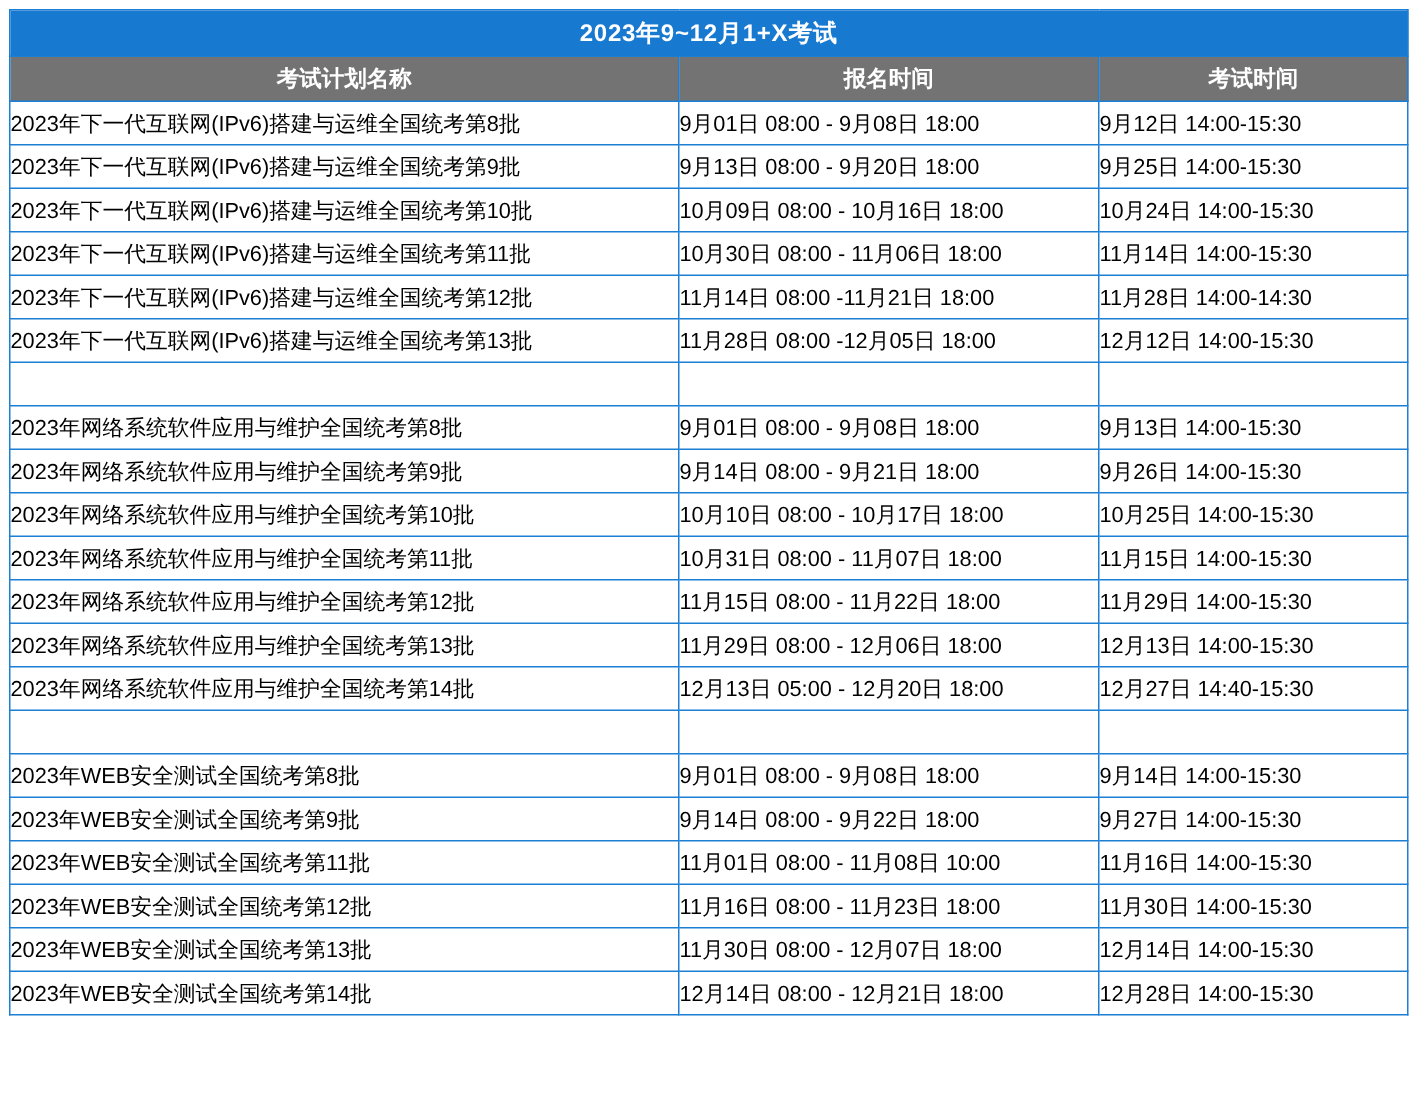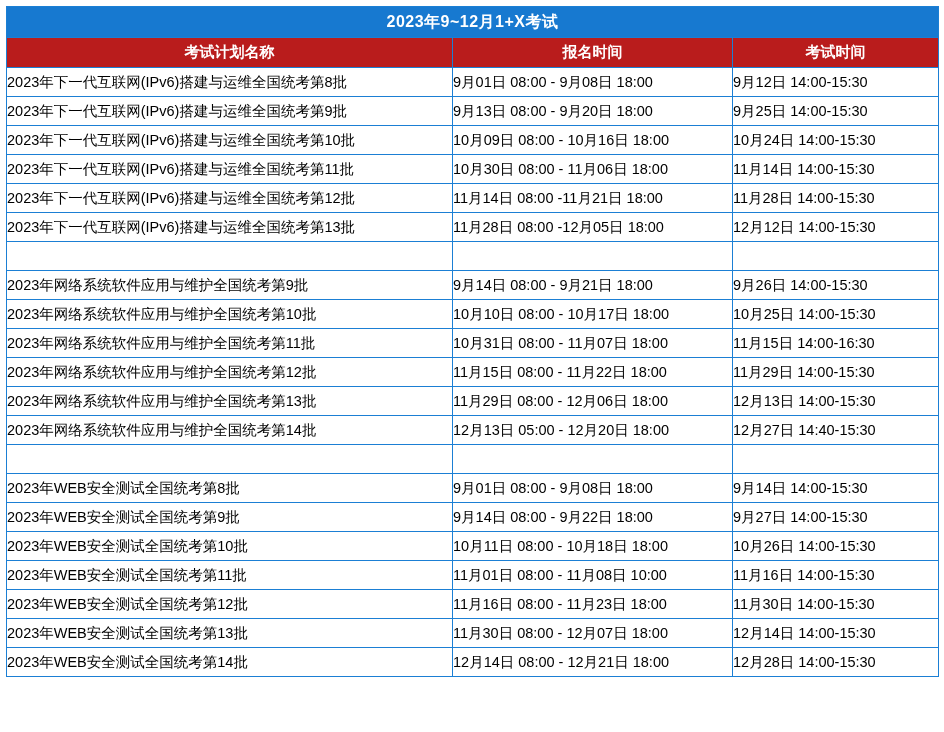--- a/index.html
+++ b/index.html
@@ -34,21 +34,21 @@
   .title-cell {
     background: #1779d0;
     color: #ffffff;
     font-size: 16px;
     font-weight: bold;
     text-align: center;
     height: 30px;
     letter-spacing: 0.5px;
   }
   .head-cell {
-    background: #b91c1c;
+    background: #737373;
     color: #ffffff;
     font-size: 15px;
     font-weight: bold;
     text-align: center;
     height: 29px;
   }
   .data-cell {
     font-size: 14.5px;
     color: #000000;
     height: 28px;
@@ -99,46 +99,51 @@
           <td class="data-cell">10月24日  14:00-15:30</td>
         </tr>
         <tr>
           <td class="data-cell">2023年下一代互联网(IPv6)搭建与运维全国统考第11批</td>
           <td class="data-cell">10月30日  08:00 - 11月06日 18:00</td>
           <td class="data-cell">11月14日  14:00-15:30</td>
         </tr>
         <tr>
           <td class="data-cell">2023年下一代互联网(IPv6)搭建与运维全国统考第12批</td>
           <td class="data-cell">11月14日  08:00 -11月21日  18:00</td>
-          <td class="data-cell">11月28日  14:00-15:30</td>
+          <td class="data-cell">11月28日  14:00-14:30</td>
         </tr>
         <tr>
           <td class="data-cell">2023年下一代互联网(IPv6)搭建与运维全国统考第13批</td>
           <td class="data-cell">11月28日  08:00 -12月05日  18:00</td>
           <td class="data-cell">12月12日  14:00-15:30</td>
         </tr>
         <tr class="spacer-row">
           <td></td>
           <td></td>
           <td></td>
+        </tr>
+        <tr>
+          <td class="data-cell">2023年网络系统软件应用与维护全国统考第8批</td>
+          <td class="data-cell">9月01日 08:00 - 9月08日  18:00</td>
+          <td class="data-cell">9月13日 14:00-15:30</td>
         </tr>
         <tr>
           <td class="data-cell">2023年网络系统软件应用与维护全国统考第9批</td>
           <td class="data-cell">9月14日 08:00 - 9月21日  18:00</td>
           <td class="data-cell">9月26日 14:00-15:30</td>
         </tr>
         <tr>
           <td class="data-cell">2023年网络系统软件应用与维护全国统考第10批</td>
           <td class="data-cell">10月10日  08:00 - 10月17日 18:00</td>
           <td class="data-cell">10月25日  14:00-15:30</td>
         </tr>
         <tr>
           <td class="data-cell">2023年网络系统软件应用与维护全国统考第11批</td>
           <td class="data-cell">10月31日  08:00 - 11月07日 18:00</td>
-          <td class="data-cell">11月15日  14:00-16:30</td>
+          <td class="data-cell">11月15日  14:00-15:30</td>
         </tr>
         <tr>
           <td class="data-cell">2023年网络系统软件应用与维护全国统考第12批</td>
           <td class="data-cell">11月15日  08:00 - 11月22日 18:00</td>
           <td class="data-cell">11月29日  14:00-15:30</td>
         </tr>
         <tr>
           <td class="data-cell">2023年网络系统软件应用与维护全国统考第13批</td>
           <td class="data-cell">11月29日  08:00 - 12月06日 18:00</td>
           <td class="data-cell">12月13日  14:00-15:30</td>
@@ -157,25 +162,20 @@
           <td class="data-cell">2023年WEB安全测试全国统考第8批</td>
           <td class="data-cell">9月01日 08:00 - 9月08日  18:00</td>
           <td class="data-cell">9月14日 14:00-15:30</td>
         </tr>
         <tr>
           <td class="data-cell">2023年WEB安全测试全国统考第9批</td>
           <td class="data-cell">9月14日 08:00 - 9月22日  18:00</td>
           <td class="data-cell">9月27日 14:00-15:30</td>
         </tr>
         <tr>
-          <td class="data-cell">2023年WEB安全测试全国统考第10批</td>
-          <td class="data-cell">10月11日  08:00 - 10月18日 18:00</td>
-          <td class="data-cell">10月26日  14:00-15:30</td>
-        </tr>
-        <tr>
           <td class="data-cell">2023年WEB安全测试全国统考第11批</td>
           <td class="data-cell">11月01日  08:00 - 11月08日 10:00</td>
           <td class="data-cell">11月16日  14:00-15:30</td>
         </tr>
         <tr>
           <td class="data-cell">2023年WEB安全测试全国统考第12批</td>
           <td class="data-cell">11月16日  08:00 - 11月23日 18:00</td>
           <td class="data-cell">11月30日  14:00-15:30</td>
         </tr>
         <tr>

